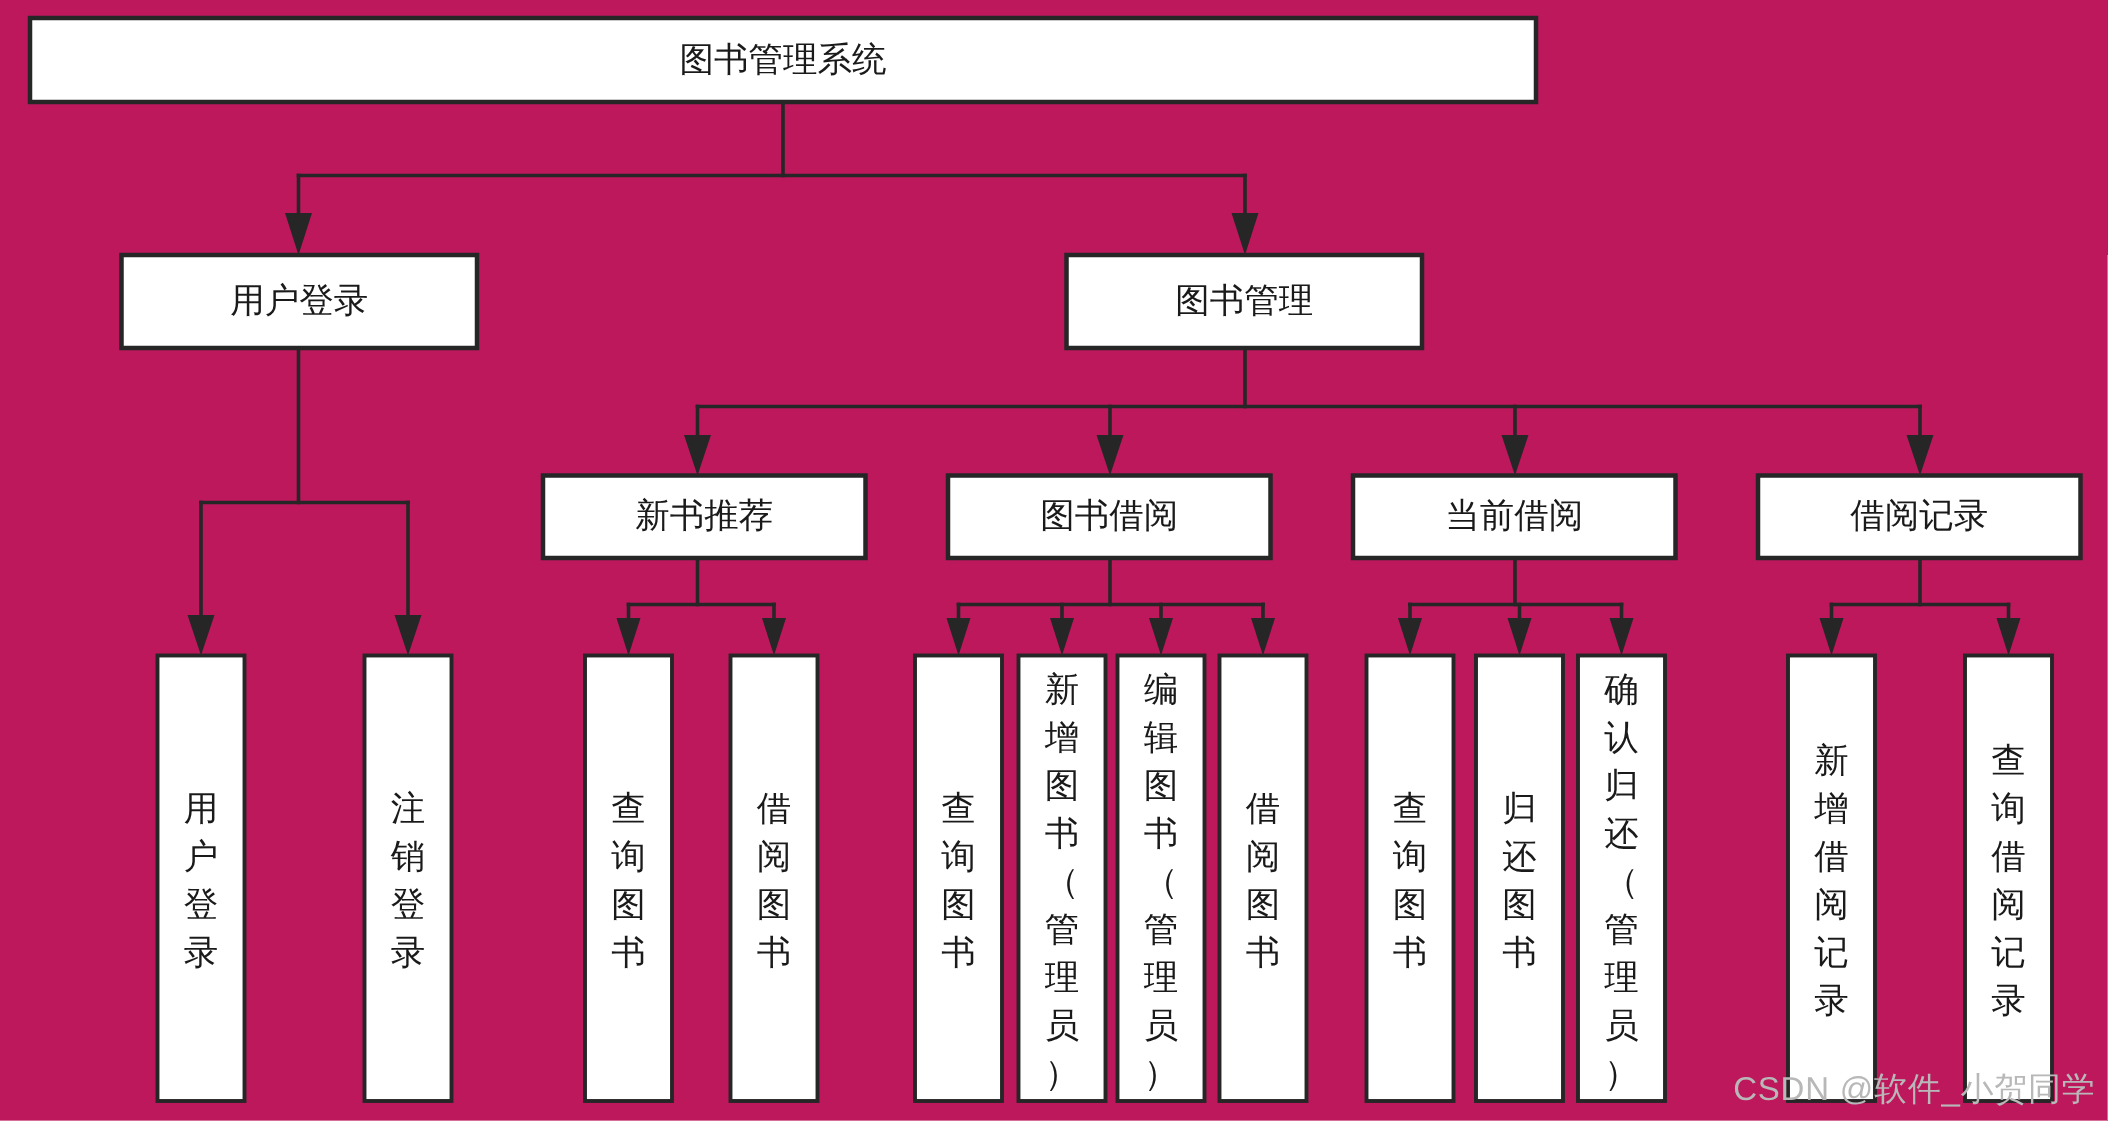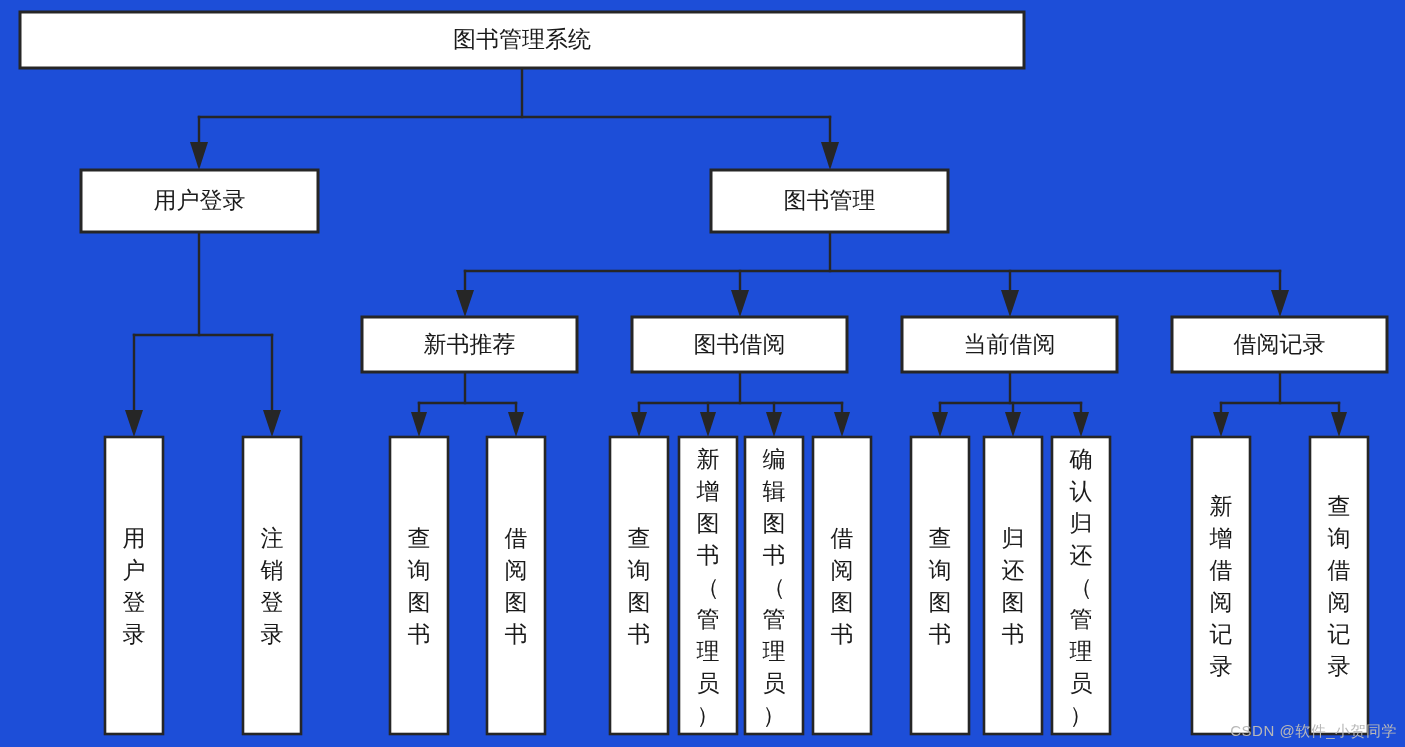--- a/index.html
+++ b/index.html
@@ -10,21 +10,21 @@
   body {
     width: 1405px;
     height: 747px;
     overflow: hidden;
     font-family: "Liberation Sans", sans-serif;
   }
   #diagram-root {
     position: relative;
     width: 1405px;
     height: 747px;
-    background: #1d4ed8;
+    background: #be185d;
   }
   svg#tree-svg {
     position: absolute;
     left: 0;
     top: 0;
     width: 1405px;
     height: 747px;
   }
   .node-rect {
     fill: #ffffff;
@@ -57,21 +57,21 @@
     font-family: "Liberation Sans", sans-serif;
     font-size: 23px;
     fill: #1a1a1a;
     text-anchor: middle;
   }
   .watermark {
     position: absolute;
     right: 8px;
     bottom: 6px;
     font-family: "Liberation Sans", sans-serif;
-    font-size: 15px;
+    font-size: 22px;
     color: #b8b8b8;
     letter-spacing: 0.5px;
     white-space: nowrap;
     user-select: none;
   }
 </style>
 </head>
 <body>
 
 <div id="diagram-root">

